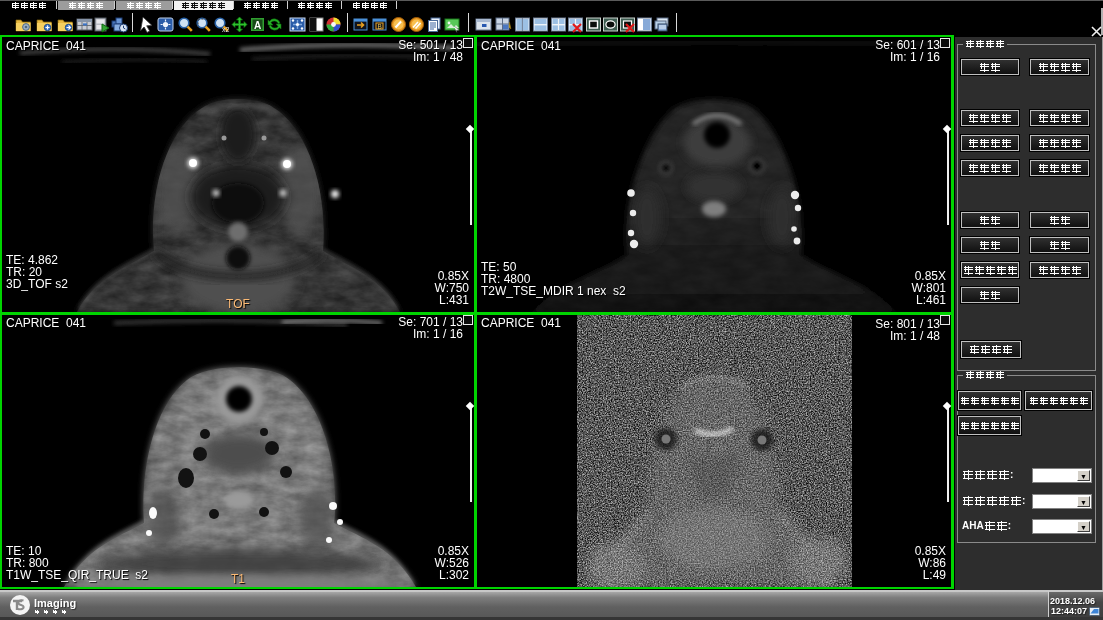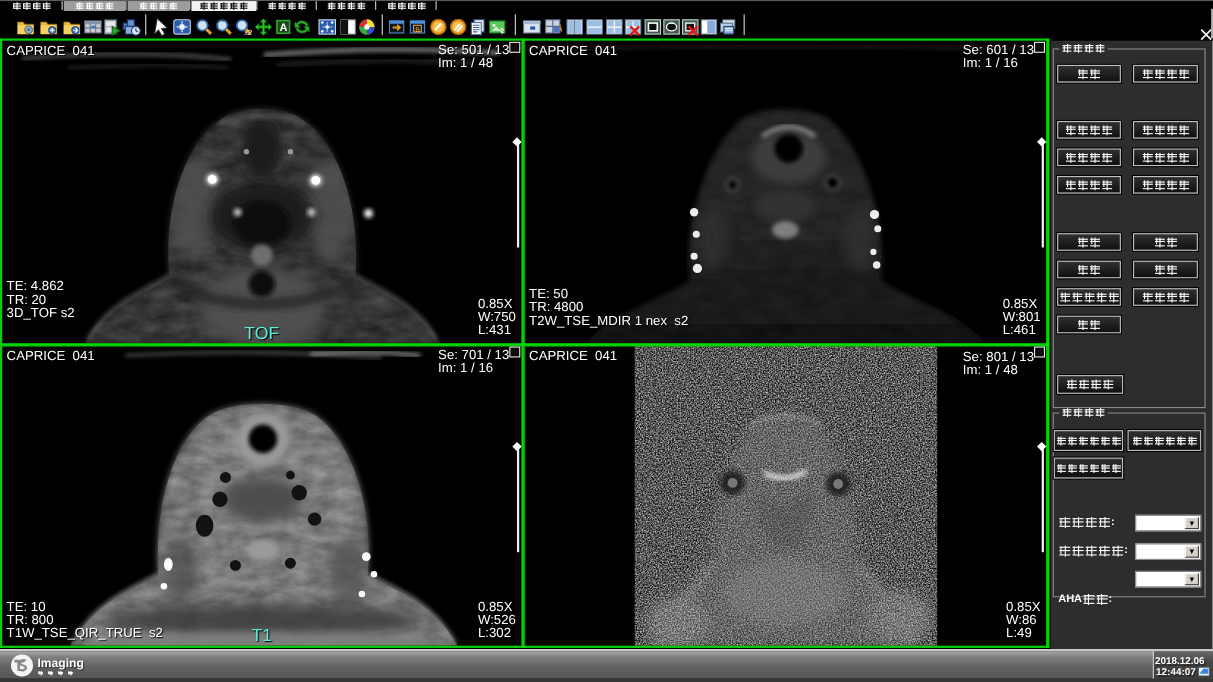--- a/index.html
+++ b/index.html
@@ -17,22 +17,22 @@
 .c10{width:10px;height:10px;margin:0 1px}
 .tab{position:absolute;top:0;height:10px;text-align:center;padding-top:2px;line-height:0}
 .tsep{position:absolute;top:1px;width:1px;height:8px;background:#cfcfcf}
 .vsep{position:absolute;top:13px;width:1px;height:19px;background:#d8d8d8}
 .btn{position:absolute;background:linear-gradient(#303030,#101010);border:1px solid #c0c0c0;
  box-shadow:0 0 0 1px #000;text-align:center;display:flex;align-items:center;justify-content:center}
 .fs{position:absolute;border:1px solid #8a8a8a}
 .fst{position:absolute;background:#2d2d2d;padding:0 2px;line-height:7px}
 .ol{position:absolute;color:#fff;font-size:12px;line-height:12px;white-space:pre;
  text-shadow:1px 1px 1px #000}
-.olr{}
-.lbl{position:absolute;color:#5eead4;font-size:16px;line-height:12px;font-weight:bold;text-shadow:1px 1px 1px #000}
+.olr{text-align:right}
+.lbl{position:absolute;color:#fdba74;font-size:12px;line-height:12px;font-weight:bold;text-shadow:1px 1px 1px #000}
 .combo{position:absolute;background:#fff;border:1px solid #828282;height:15px}
 .combo .ar{position:absolute;right:1px;top:1px;bottom:1px;width:13px;background:#d4d0c8;
  border:1px solid;border-color:#fff #404040 #404040 #fff;color:#000;font-size:7px;line-height:11px;text-align:center}
 .sq{position:absolute;width:10px;height:10px;border:1px solid #e8e8e8;background:#0a0a0a}
 .sline{position:absolute;width:2px;background:#f0f0f0}
 .sthumb{position:absolute;width:6px;height:6px;background:#fff;transform:rotate(45deg)}
 .ic{position:absolute;top:16px;width:17px;height:17px}
 </style></head>
 <body>
 <div id="root">
@@ -570,21 +570,21 @@
       <i class="cg c8"></i>
     </div>
 <div class="abs" style="left:962px;top:470px"><i class="cg c10"></i><i class="cg c10"></i><i class="cg c10"></i><i class="cg c10"></i><span style="color:#fff;font-size:10px;font-weight:bold;vertical-align:top;line-height:10px">:</span></div>
 <div class="combo" style="left:1032px;top:468px;width:60px">
       <span class="ar">▼</span>
     </div>
 <div class="abs" style="left:962px;top:496px"><i class="cg c10"></i><i class="cg c10"></i><i class="cg c10"></i><i class="cg c10"></i><i class="cg c10"></i><span style="color:#fff;font-size:10px;font-weight:bold;vertical-align:top;line-height:10px">:</span></div>
 <div class="combo" style="left:1032px;top:494px;width:60px">
       <span class="ar">▼</span>
     </div>
-<div class="abs" style="left:962px;top:540px"><span style="color:#fff;font-size:10px;font-weight:bold;vertical-align:top;line-height:10px">AHA</span><i class="cg c10"></i><i class="cg c10"></i><span style="color:#fff;font-size:10px;font-weight:bold;vertical-align:top;line-height:10px">:</span></div>
+<div class="abs" style="left:962px;top:521px"><span style="color:#fff;font-size:10px;font-weight:bold;vertical-align:top;line-height:10px">AHA</span><i class="cg c10"></i><i class="cg c10"></i><span style="color:#fff;font-size:10px;font-weight:bold;vertical-align:top;line-height:10px">:</span></div>
 <div class="combo" style="left:1032px;top:519px;width:60px">
       <span class="ar">▼</span>
     </div>
 <div class="abs" style="left:1101px;top:8px;width:2px;height:27px;background:#b0b0b0"></div>
 <svg class="abs" style="left:1091px;top:26px" width="11" height="11">
       <path d="M1 1l9 9M10 1l-9 9" stroke="#f0f0f0" stroke-width="1.6"></path>
     </svg>
 <div class="abs" style="left:0;top:590px;width:1103px;height:2px;background:#c8c8c8"></div>
 <div class="abs" style="left:0;top:592px;width:1103px;height:25px;background:linear-gradient(180deg,#a8a8a8 0%,#7e7e7e 22%,#606060 60%,#585858 100%)"></div>
 <div class="abs" style="left:0;top:617px;width:1103px;height:3px;background:#353535"></div>

